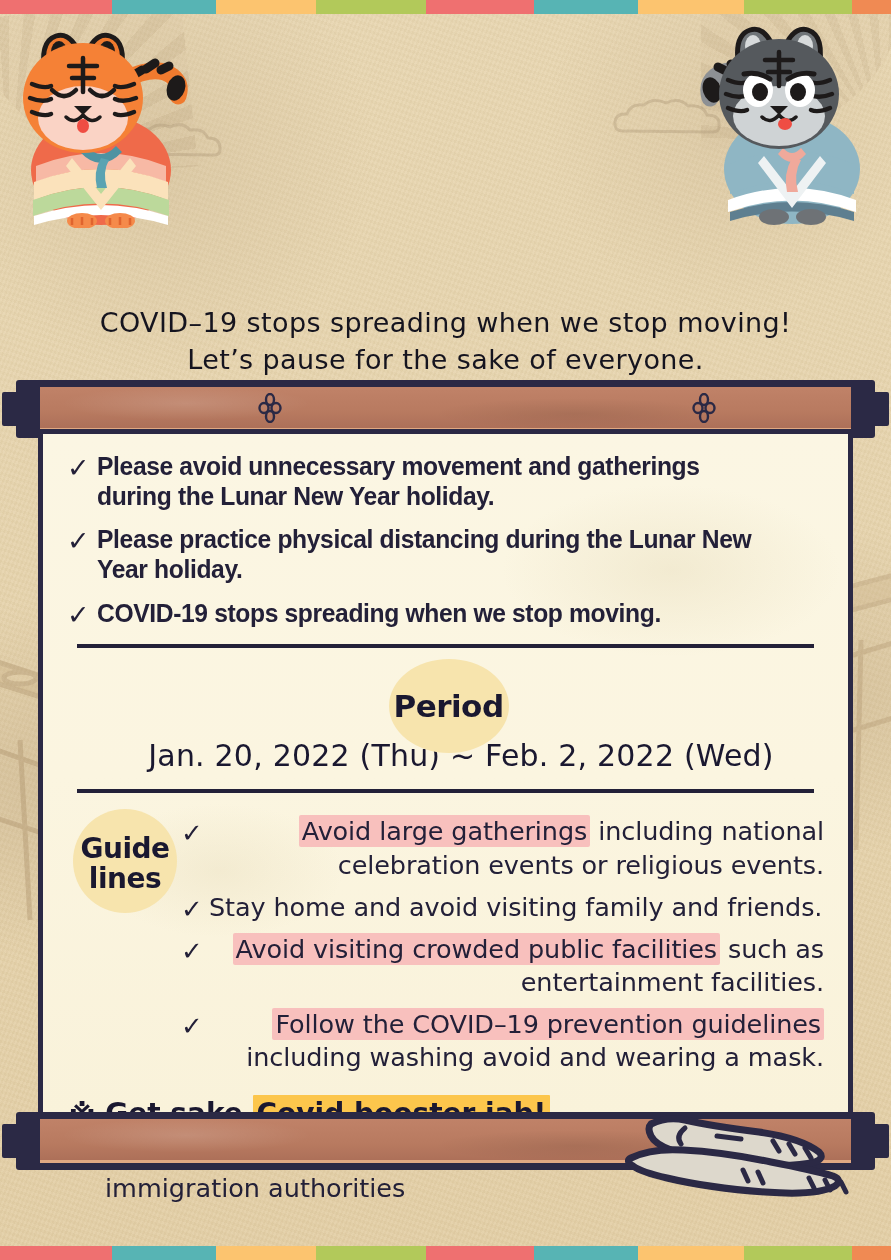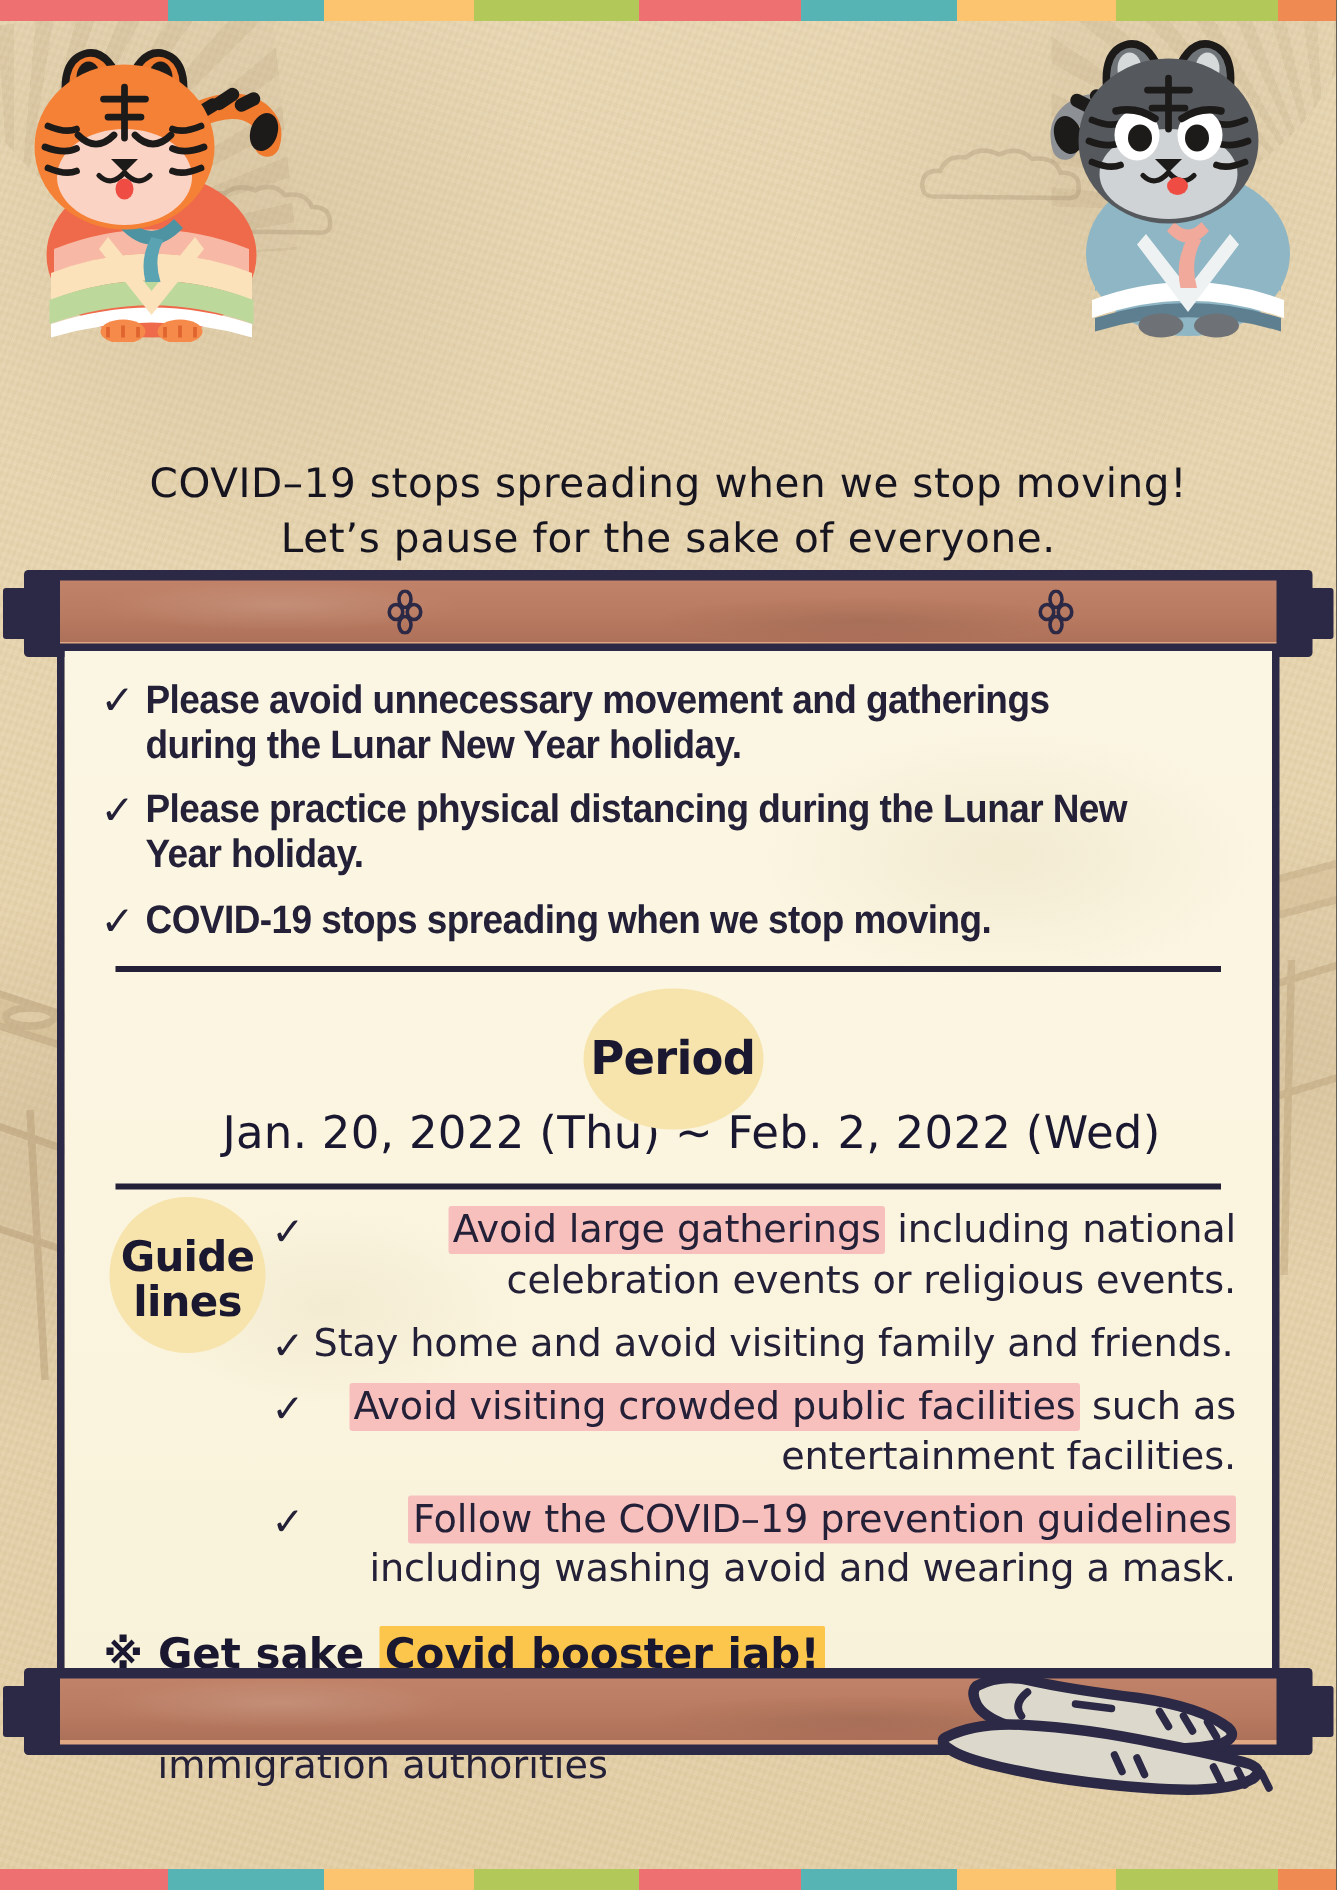--- a/index.html
+++ b/index.html
@@ -137,21 +137,21 @@
   
   .period-row{margin-top:26px;padding-left:6px;flex-direction:column;}
   .period-badge{width:128px;height:64px;font-size:31px;}
   .period-badge .ellipse{width:120px;height:94px;}
   .period-val{
     font-family:"DejaVu Sans", sans-serif;
     font-size:30px;color:#1a1830;letter-spacing:.2px;margin-left:25px;white-space:nowrap;
   }
 
   
-  .guide-row{margin-top:11px;display:flex;align-items:flex-start;padding-left:4px;}
+  .guide-row{margin-top:22px;display:flex;align-items:flex-start;padding-left:4px;}
   .guide-badge{
     width:108px;height:92px;font-size:28px;flex-direction:column;line-height:1.08;
     padding-top:6px;
   }
   .guide-badge .ellipse{width:104px;height:104px;}
   .guide-items{flex:1;margin-left:2px;}
   .gitem{display:flex;align-items:flex-start;margin-bottom:9px;}
   .gitem .tick{flex:0 0 auto;width:28px;font-size:26px;color:#232038;font-weight:700;padding-top:3px;}
   .gitem .gtxt{
     font-family:"DejaVu Sans", sans-serif;

